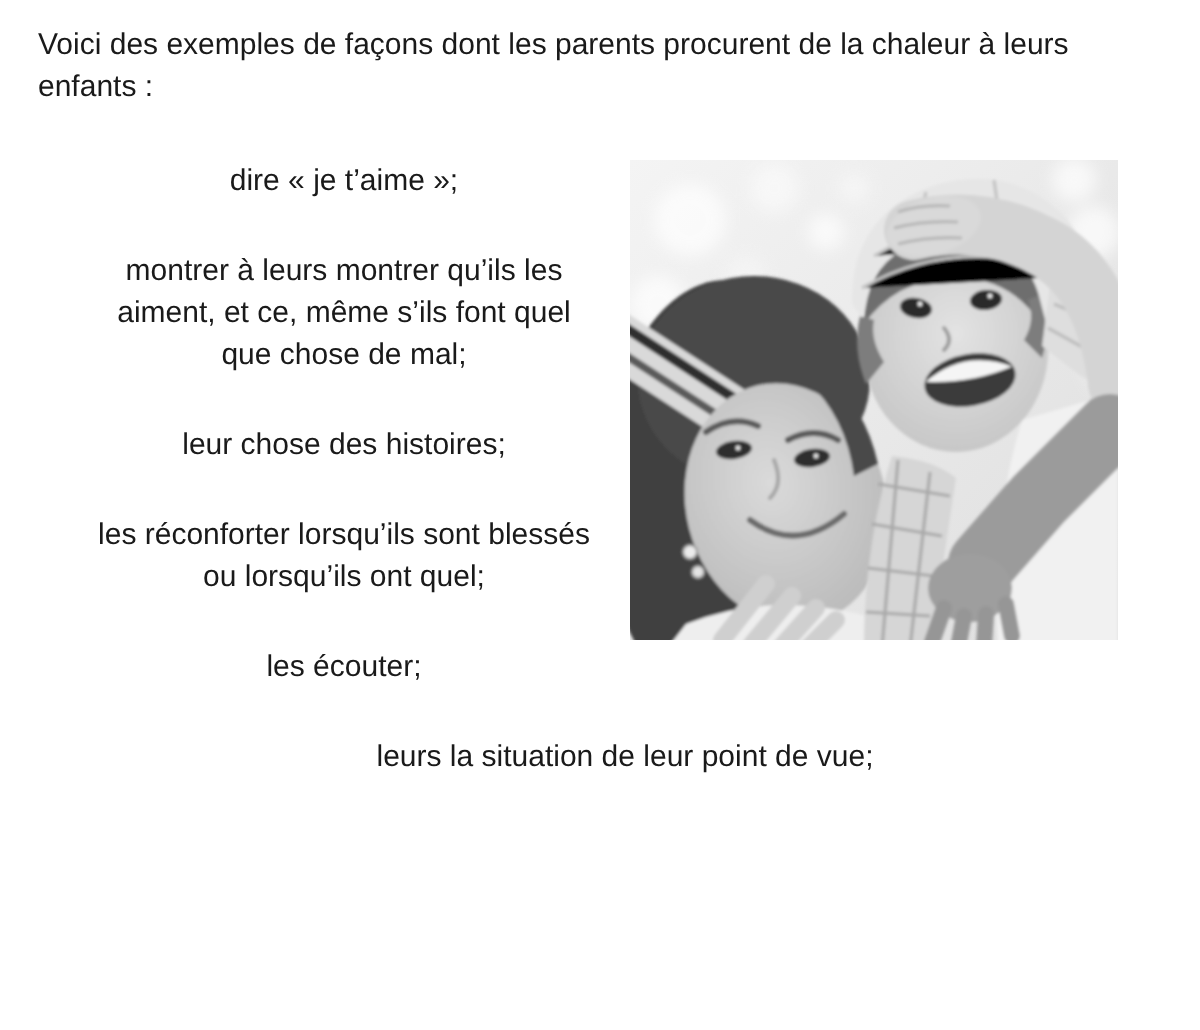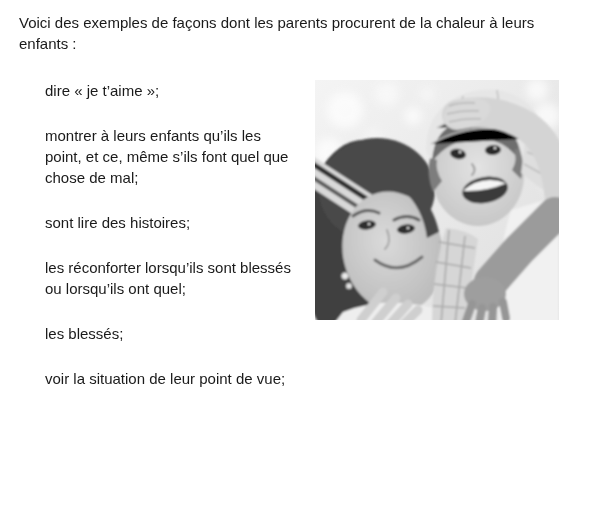--- a/index.html
+++ b/index.html
@@ -20,20 +20,21 @@
     height: 515px;
     padding: 12px 20px 0 19px;
     font-size: 15px;
     line-height: 21px;
   }
   .intro {
     margin: 0 0 26px 0;
   }
   .items p {
     margin: 0 0 24px 26px;
+    text-align: center;
   }
   figure.photo {
     float: right;
     width: 244px;
     height: 240px;
     margin: 0 21px 12px 16px;
     padding: 0;
     overflow: hidden;
     background: #ececec;
   }
@@ -163,20 +164,20 @@
             <path d="M 157,224 L 151,241"></path>
             <path d="M 167,228 L 164,244"></path>
             <path d="M 178,227 L 177,243"></path>
             <path d="M 188,222 L 191,238"></path>
           </g>
         </g>
       </svg>
     </figure>
 
     <p>dire «&nbsp;je t’aime&nbsp;»;</p>
-    <p>montrer à leurs enfants qu’ils les point, et ce, même s’ils font quel que chose de mal;</p>
-    <p>sont lire des histoires;</p>
+    <p>montrer à leurs montrer qu’ils les aiment, et ce, même s’ils font quel que chose de mal;</p>
+    <p>leur chose des histoires;</p>
     <p>les réconforter lorsqu’ils sont blessés ou lorsqu’ils ont quel;</p>
-    <p>les blessés;</p>
-    <p>voir la situation de leur point de vue;</p>
+    <p>les écouter;</p>
+    <p>leurs la situation de leur point de vue;</p>
   </div>
 
 </div>
 
 </body></html>

